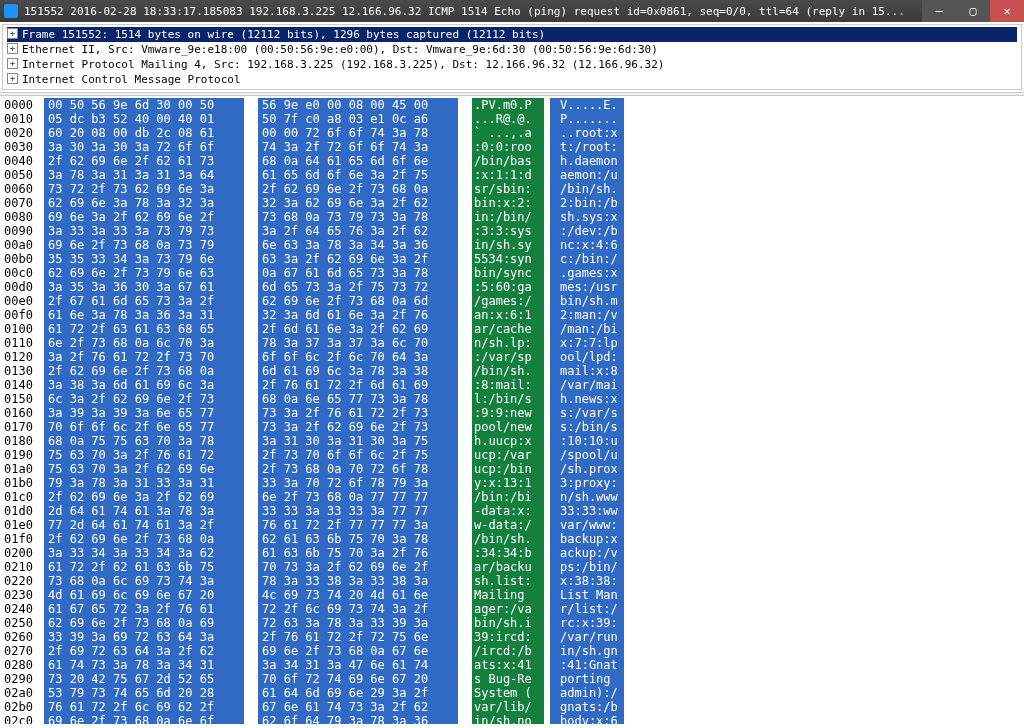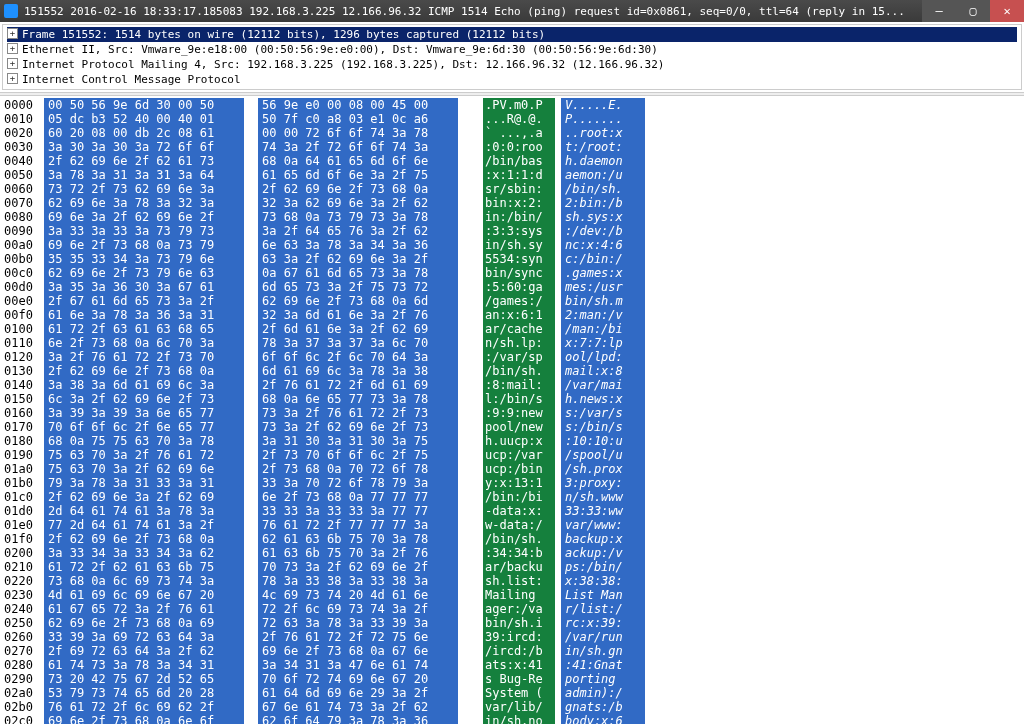--- a/index.html
+++ b/index.html
@@ -21,33 +21,33 @@
 .tree-line.hl .expander { background: #fff; color: #333; }
 .tree-text { flex: 1; }
 
 .divider { height: 4px; background: #eee; border-top: 1px solid #ccc; border-bottom: 1px solid #ccc; }
 
 .hex-pane { padding: 2px 4px; line-height: 14px; font-size: 12px; white-space: pre; overflow: hidden; height: 628px; }
 .hexrow { display: flex; }
 .offset { width: 40px; color: #000; }
 .hexcol { color: #fff; }
 .hexcol1 { width: 200px; background: #316ac5; margin-right: 0; padding: 0 4px; }
-.hexcol2 { width: 200px; background: #316ac5; margin-right: 11px; padding: 0 4px; }
+.hexcol2 { width: 200px; background: #316ac5; margin-right: 0; padding: 0 4px; }
 .gap1 { width: 14px; }
 .asccol { color: #fff; }
 .asccol1 { width: 72px; background: #15803d; padding: 0 2px; }
-.asccol2 { width: 84px; background: #316ac5; padding: 0 4px; font-style: italic; }
+.asccol2 { width: 74px; background: #316ac5; padding: 0 10px; }
 .gap2 { width: 6px; }
 </style>
 </head>
 <body>
 
 <div class="titlebar">
   <span class="icon"></span>
-  <span class="title">151552 2016-02-16 18:33:17.185083 192.168.3.225 12.166.96.32 ICMP 1514 Echo (ping) request  id=0x0861, seq=0/0, ttl=64 (reply in 15...</span>
+  <span class="title">151552 2016-02-28 18:33:17.185083 192.168.3.225 12.166.96.32 ICMP 1514 Echo (ping) request  id=0x0861, seq=0/0, ttl=64 (reply in 15...</span>
   <div class="winbtns">
     <div class="winbtn min">—</div>
     <div class="winbtn max">▢</div>
     <div class="winbtn close">✕</div>
   </div>
 </div>
 
 <div class="tree-pane" id="tree-pane">
     <div class="tree-line hl"><span class="expander">+</span><span class="tree-text">Frame 151552: 1514 bytes on wire (12112 bits), 1296 bytes captured (12112 bits)</span></div>
     <div class="tree-line"><span class="expander">+</span><span class="tree-text">Ethernet II, Src: Vmware_9e:e18:00 (00:50:56:9e:e0:00), Dst: Vmware_9e:6d:30 (00:50:56:9e:6d:30)</span></div>

